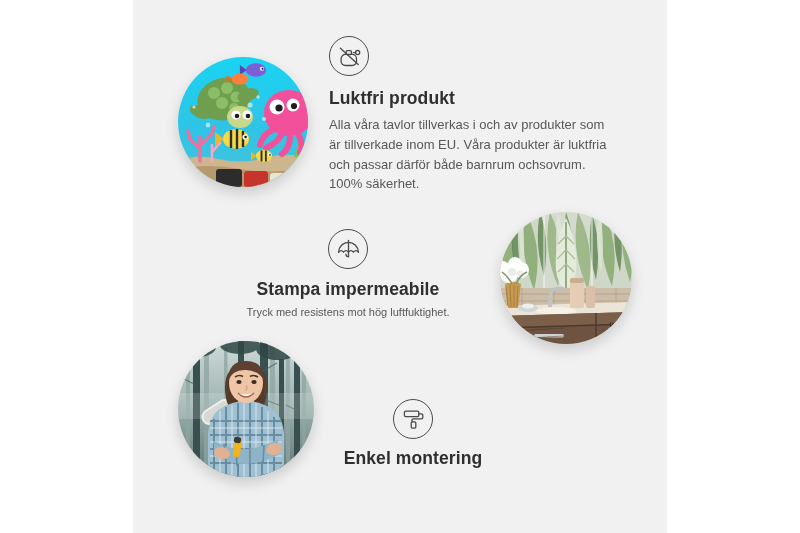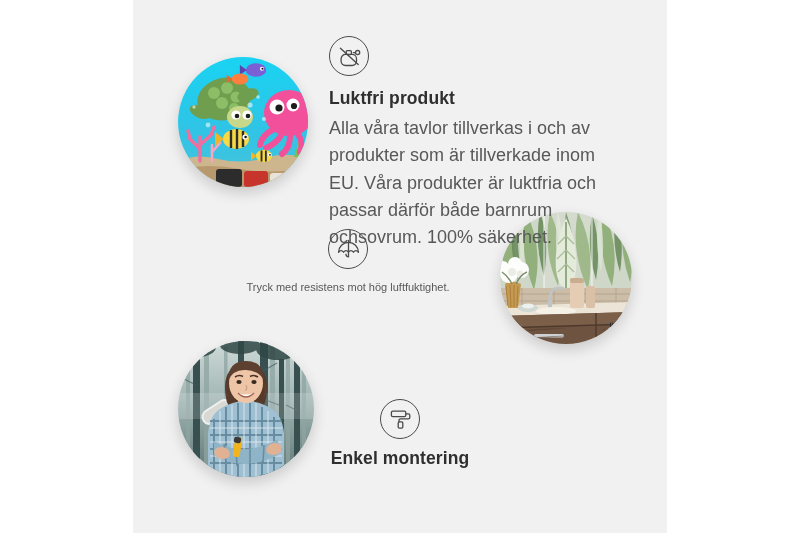--- a/index.html
+++ b/index.html
@@ -41,39 +41,39 @@
   }
   .icon-badge svg { display:block; }
   .f-title {
     font-size: 17.5px;
     font-weight: bold;
     color: #2f2f2f;
     letter-spacing: .1px;
     white-space: nowrap;
   }
   .f-body {
-    font-size: 18px;
+    font-size: 13px;
     line-height: 1.52;
     color: #585858;
   }
 
   
   #feat-odor { left: 329px; top: 36px; width: 300px; text-align: left; }
   #feat-odor .icon-badge { margin-bottom: 12px; }
   #feat-odor .f-title { margin-bottom: 6px; }
   #feat-odor .f-body { width: 290px; }
 
   
   #feat-water { left: 198px; top: 229px; width: 300px; text-align: center; }
   #feat-water .icon-badge { margin: 0 auto 10px auto; }
   #feat-water .f-title { margin-bottom: 4px; }
   #feat-water .f-body { font-size: 11px; }
 
   
-  #feat-mount { left: 275px; top: 399px; width: 250px; text-align: center; }
+  #feat-mount { left: 288px; top: 399px; width: 250px; text-align: center; }
   #feat-mount .icon-badge { margin: 0 auto 9px auto; }
   #feat-mount .f-title { margin-bottom: 4px; }
 </style>
 </head>
 <body>
 
 <div id="stage">
   <div id="canvas"></div>
 
   <div class="photo" id="photo-underwater" style="left:178px; top:57px; width:130px; height:130px;">
@@ -423,20 +423,21 @@
   <div class="feature" id="feat-water">
     <div class="icon-badge">
       <svg width="25" height="25" viewBox="0 0 25 25" fill="none" stroke="#4a4a4a" stroke-width="1.3" stroke-linecap="round" stroke-linejoin="round">
         <path d="M2.6 15.2 a9.9 9.9 0 0 1 19.8 0"></path>
         <path d="M2.6 15.2 q2.5 -3.2 4.95 0 q2.5 -3.2 4.95 0 q2.5 -3.2 4.95 0 q2.5 -3.2 4.95 0"></path>
         <path d="M12.5 5.3 v14.4"></path>
         <path d="M12.5 19.7 a2.5 2.5 0 0 1 -2.5 -2.5"></path>
         <path d="M12.5 5.3 v-1.9"></path>
       </svg>
     </div>
+    <div class="f-title">Stampa impermeabile</div>
     <div class="f-body">Tryck med resistens mot hög luftfuktighet.</div>
   </div>
 
   <div class="feature" id="feat-mount">
     <div class="icon-badge">
       <svg width="25" height="25" viewBox="0 0 25 25" fill="none" stroke="#4a4a4a" stroke-width="1.3" stroke-linecap="round" stroke-linejoin="round">
         <rect x="3.4" y="4.2" width="14.4" height="5.4" rx="1.4"></rect>
         <path d="M17.8 6.9 h2.6 a1.4 1.4 0 0 1 1.4 1.4 v2.2 a1.4 1.4 0 0 1 -1.4 1.4 h-8 a1.4 1.4 0 0 0 -1.4 1.4 v1.5"></path>
         <rect x="10.2" y="14.8" width="4.6" height="6.4" rx="1.1"></rect>
       </svg>

